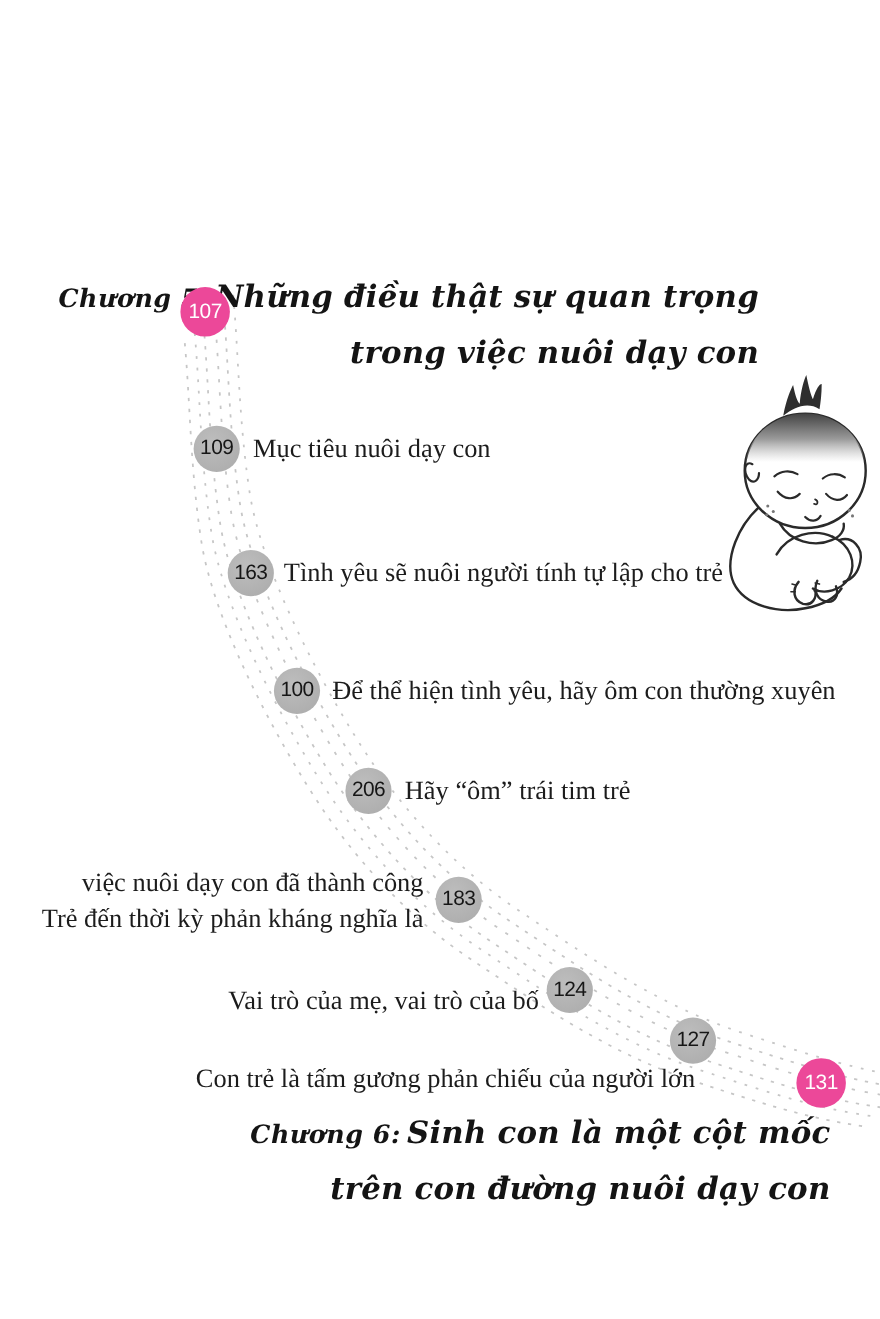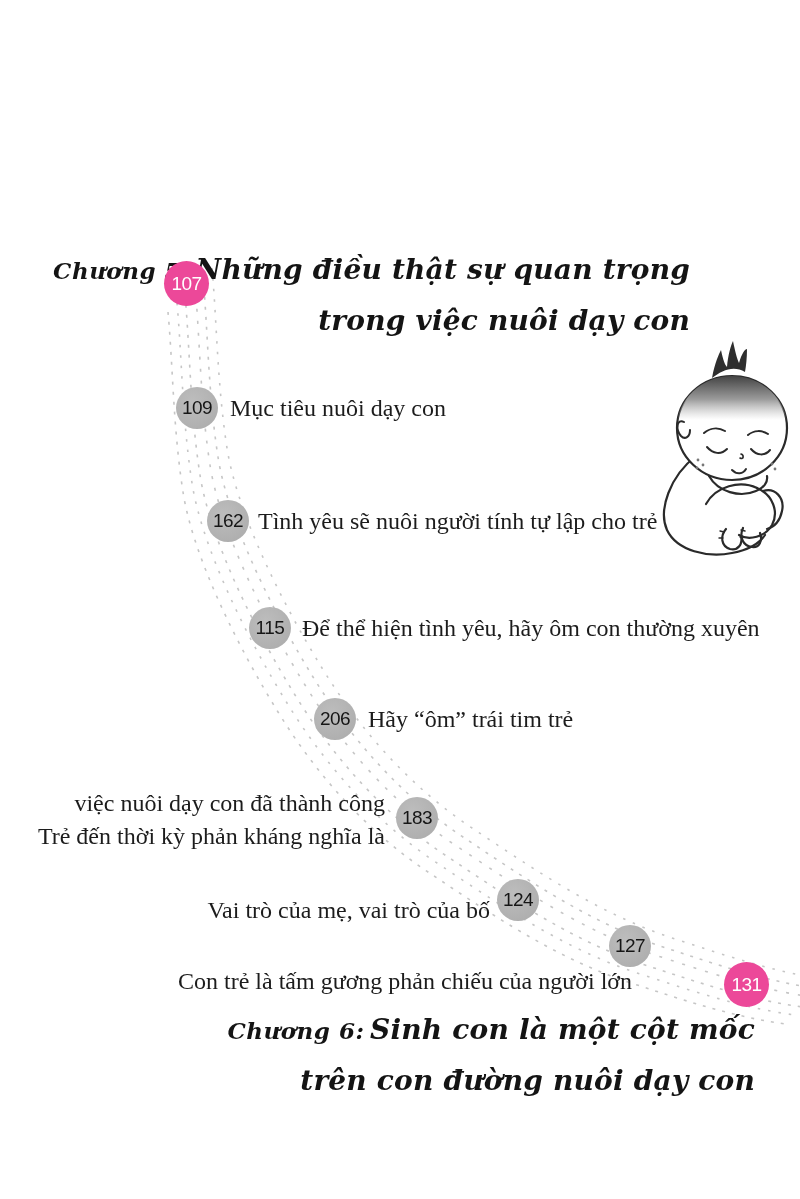--- a/index.html
+++ b/index.html
@@ -87,24 +87,24 @@
 
   <div class="num-circle black" style="left:164px; top:261px;">107</div>
   <div class="chapter-heading" style="right:110px; top:246px;">
     <div><span class="ch-label">Chương 5:</span> <span class="ch-title">Những điều thật sự quan trọng</span></div>
     <div class="ch-title">trong việc nuôi dạy con</div>
   </div>
 
   <div class="num-circle gray" style="left:176px; top:387px;">109</div>
   <div class="entry-title" style="left:230px; top:393px;">Mục tiêu nuôi dạy con</div>
 
-  <div class="num-circle gray" style="left:207px; top:500px;">162</div>
+  <div class="num-circle gray" style="left:207px; top:500px;">163</div>
   <div class="entry-title" style="left:258px; top:506px;">Tình yêu sẽ nuôi người tính tự lập cho trẻ</div>
 
-  <div class="num-circle gray" style="left:249px; top:607px;">115</div>
+  <div class="num-circle gray" style="left:249px; top:607px;">100</div>
   <div class="entry-title" style="left:302px; top:613px;">Để thể hiện tình yêu, hãy ôm con thường xuyên</div>
 
   <div class="num-circle gray" style="left:314px; top:698px;">206</div>
   <div class="entry-title" style="left:368px; top:704px;">Hãy “ôm” trái tim trẻ</div>
 
   <div class="num-circle gray" style="left:396px; top:797px;">183</div>
   <div class="entry-title align-right two-line" style="right:415px; top:787px;">
     <div>việc nuôi dạy con đã thành công</div>
     <div>Trẻ đến thời kỳ phản kháng nghĩa là</div>
   </div>

